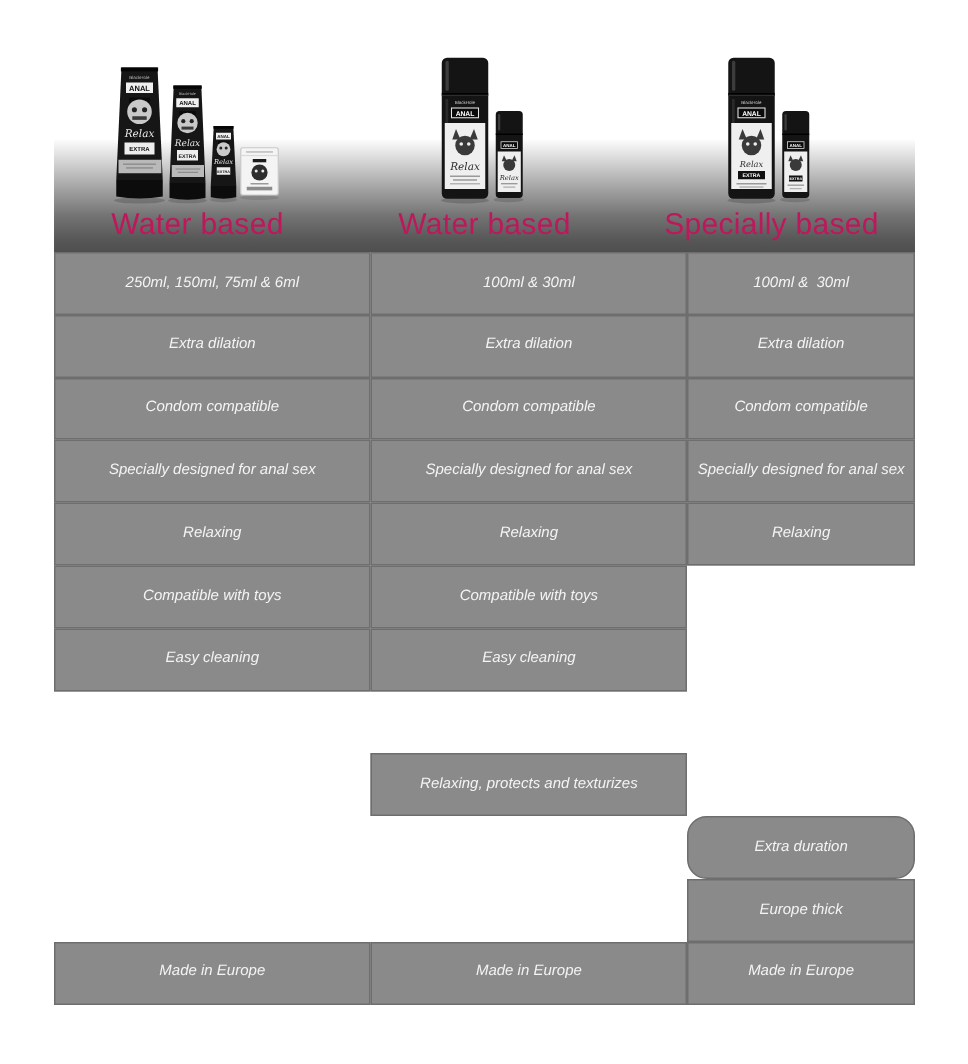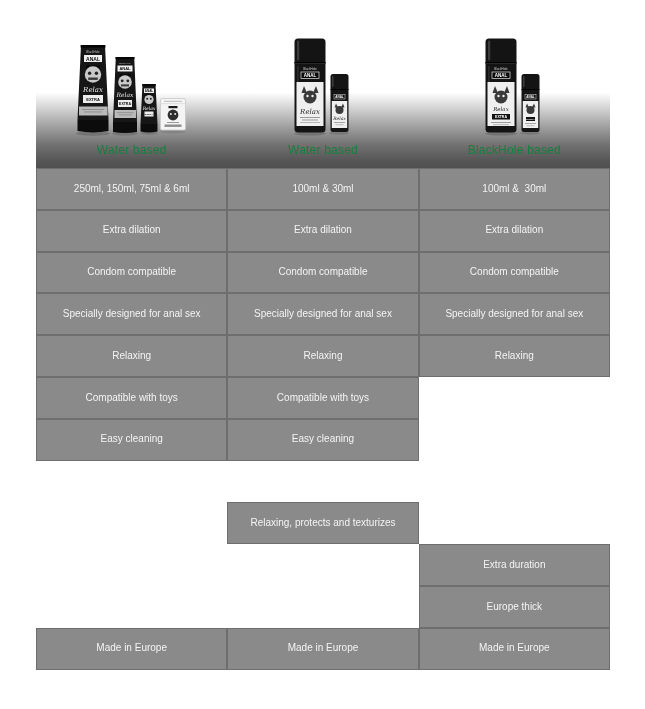--- a/index.html
+++ b/index.html
@@ -4,29 +4,29 @@
 <style>
   html,body{margin:0;padding:0;background:#ffffff;}
   body{font-family:"Liberation Sans",sans-serif;}
   .stage{position:relative;width:645px;height:709px;background:#ffffff;overflow:hidden;}
 
   .band{position:absolute;left:36px;top:93px;width:574px;height:75px;
         background:linear-gradient(180deg,#fdfdfd 0%,#dcdcdc 16%,#a6a6a6 42%,#737373 68%,#565656 90%,#4f4f4f 100%);}
 
   .band-labels{position:absolute;left:36px;top:136px;width:574px;height:28px;display:flex;}
   .band-label{flex:1;display:flex;align-items:center;justify-content:center;
-              color:#15803d;font-size:12px;letter-spacing:.2px;}
+              color:#be185d;font-size:20px;letter-spacing:.2px;}
 
   .product{position:absolute;}
   .product.col1{left:76px;top:36px;}
   .product.col2{left:292px;top:36px;}
   .product.col3{left:483px;top:36px;}
 
   .grid{position:absolute;left:36px;top:168px;width:574px;display:grid;
-        grid-template-columns:repeat(3,1fr);grid-auto-rows:41.8px;}
+        grid-template-columns:repeat(2,1fr);grid-auto-rows:41.8px;font-style:italic;}
   .cell{background:#8a8a8a;border:1px solid #6e6e6e;color:#f4f4f4;font-size:10px;
         display:flex;align-items:center;justify-content:center;text-align:center;
         white-space:pre-wrap;line-height:1.25;padding:0 6px;box-sizing:border-box;}
   .script-text{font-family:"DejaVu Serif",serif;font-style:italic;}
 </style>
 </head>
 <body>
 
 <div class="stage">
 
@@ -186,21 +186,21 @@
       <rect x="43" y="81" width="9" height="4" fill="#111"></rect>
       <text x="47.5" y="84" font-size="2.5" font-weight="bold" fill="#fff" text-anchor="middle">EXTRA</text>
       <rect x="42" y="87" width="11" height="0.9" fill="#9a9a9a"></rect>
       <rect x="43.5" y="89.3" width="8" height="0.9" fill="#b3b3b3"></rect>
     </g>
   </svg>
 
   <div class="band-labels">
     <div class="band-label">Water based</div>
     <div class="band-label">Water based</div>
-    <div class="band-label">BlackHole based</div>
+    <div class="band-label">Specially based</div>
   </div>
 
   <div class="grid">
       <div class="cell" style="grid-area: 1 / 1;">250ml, 150ml, 75ml &amp; 6ml</div>
       <div class="cell" style="grid-area: 2 / 1;">Extra dilation</div>
       <div class="cell" style="grid-area: 3 / 1;">Condom compatible</div>
       <div class="cell" style="grid-area: 4 / 1;">Specially designed for anal sex</div>
       <div class="cell" style="grid-area: 5 / 1;">Relaxing</div>
       <div class="cell" style="grid-area: 6 / 1;">Compatible with toys</div>
       <div class="cell" style="grid-area: 7 / 1;">Easy cleaning</div>
@@ -212,18 +212,18 @@
       <div class="cell" style="grid-area: 5 / 2;">Relaxing</div>
       <div class="cell" style="grid-area: 6 / 2;">Compatible with toys</div>
       <div class="cell" style="grid-area: 7 / 2;">Easy cleaning</div>
       <div class="cell" style="grid-area: 9 / 2;">Relaxing, protects and texturizes</div>
       <div class="cell" style="grid-area: 12 / 2;">Made in Europe</div>
       <div class="cell" style="grid-area: 1 / 3;">100ml &amp;  30ml</div>
       <div class="cell" style="grid-area: 2 / 3;">Extra dilation</div>
       <div class="cell" style="grid-area: 3 / 3;">Condom compatible</div>
       <div class="cell" style="grid-area: 4 / 3;">Specially designed for anal sex</div>
       <div class="cell" style="grid-area: 5 / 3;">Relaxing</div>
-      <div class="cell" style="grid-area: 10 / 3;">Extra duration</div>
+      <div class="cell" style="grid-area: 10 / 3; border-radius: 13px;">Extra duration</div>
       <div class="cell" style="grid-area: 11 / 3;">Europe thick</div>
       <div class="cell" style="grid-area: 12 / 3;">Made in Europe</div>
     </div>
 
 </div>
 
 </body></html>

